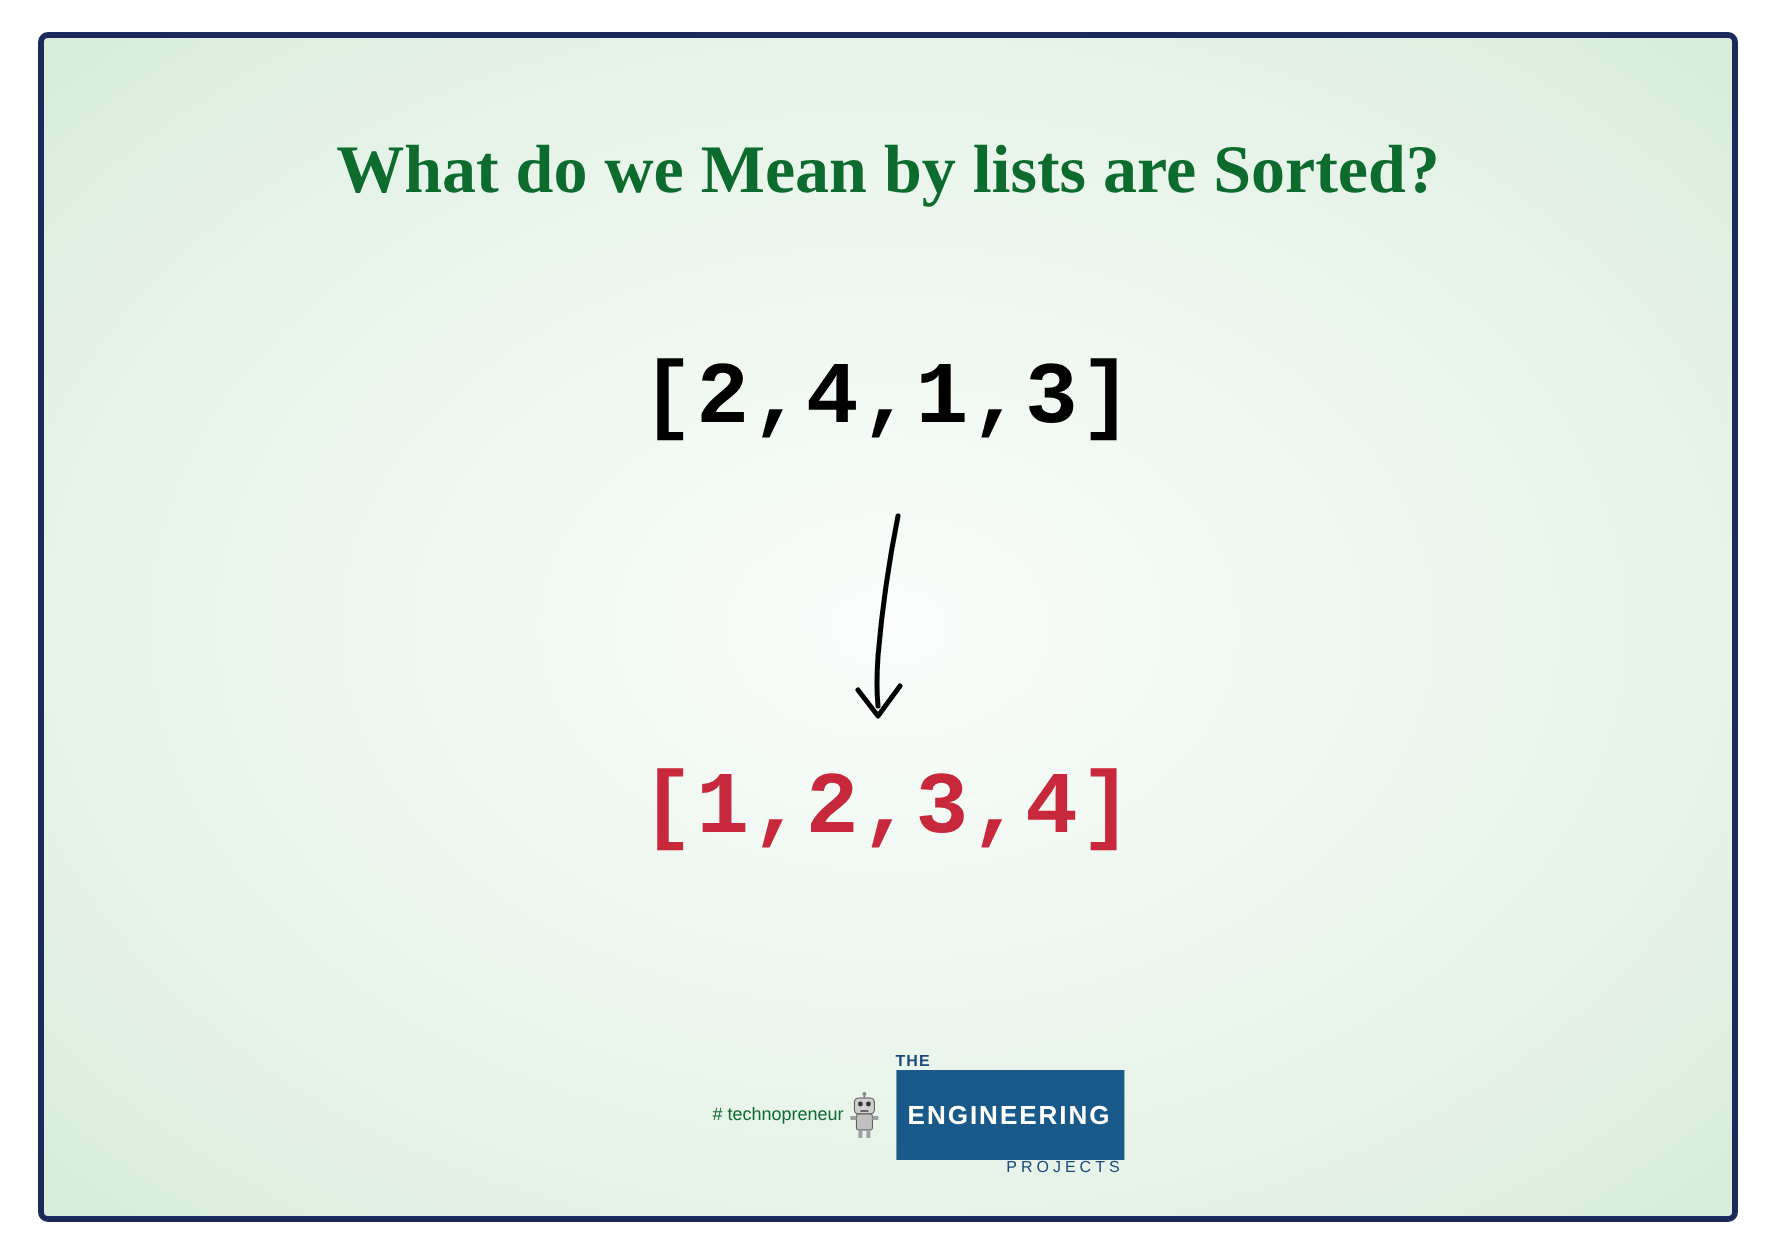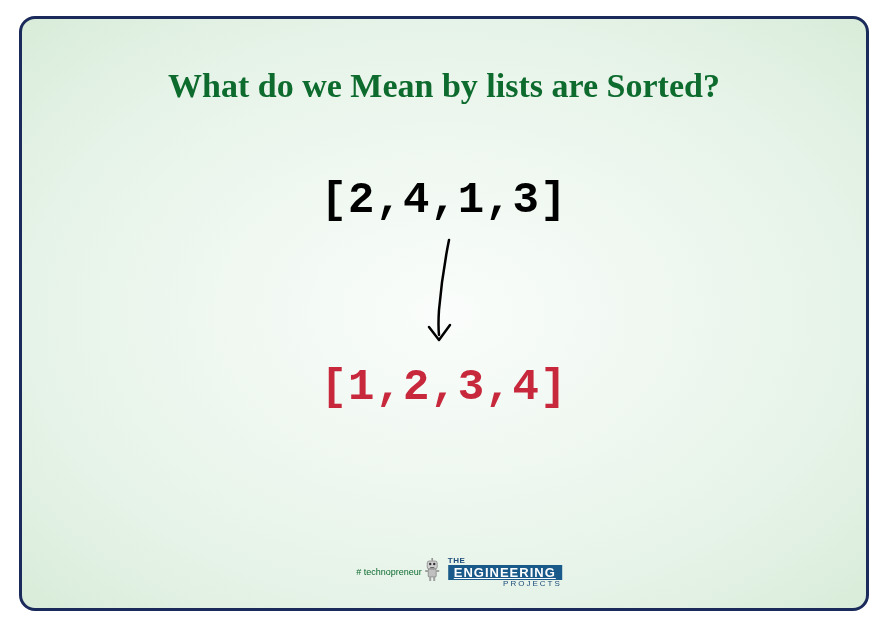--- a/index.html
+++ b/index.html
@@ -14,21 +14,21 @@
       display: flex;
       align-items: center;
       justify-content: center;
       font-family: Georgia, serif;
     }
     .card {
       width: 850px;
       height: 595px;
       background: radial-gradient(ellipse at center, #fafdfb 0%, #e6f3e8 70%, #d8ecd9 100%);
       border: 3px solid #1a2a5a;
-      border-radius: 16px;
+      border-radius: 5px;
       position: relative;
       padding: 40px 50px 20px 50px;
       display: flex;
       flex-direction: column;
       align-items: center;
     }
     .title {
       color: #0d6b2e;
       font-size: 34px;
       font-weight: bold;
@@ -36,21 +36,21 @@
       margin-top: 8px;
       margin-bottom: 70px;
       font-family: Georgia, 'Times New Roman', serif;
     }
     .list-before {
       font-family: 'Courier New', Courier, monospace;
       font-size: 44px;
       font-weight: bold;
       color: #000000;
       letter-spacing: 1px;
-      margin-bottom: 10px;
+      margin-bottom: 28px;
     }
     .arrow-container {
       height: 115px;
       display: flex;
       align-items: center;
       justify-content: center;
     }
     .list-after {
       font-family: 'Courier New', Courier, monospace;
       font-size: 44px;
@@ -70,20 +70,21 @@
     }
     .tagline {
       color: #0d6b2e;
       font-size: 9px;
       font-family: Arial, sans-serif;
       margin-bottom: 2px;
       margin-left: 30px;
     }
     .logo-row {
       display: flex;
+      align-items: center;
       gap: 6px;
     }
     .robot-icon {
       width: 20px;
       height: 26px;
     }
     .logo-text {
       display: flex;
       flex-direction: column;
       line-height: 1;
@@ -93,24 +94,23 @@
       font-size: 8px;
       color: #1a4a7a;
       font-weight: bold;
       letter-spacing: 0.5px;
     }
     .logo-mid {
       font-family: Arial, sans-serif;
       font-size: 13px;
       color: #ffffff;
       background: #1a5a8a;
-      padding: 1px 6px;
+      padding: 16px 6px;
       font-weight: bold;
       letter-spacing: 1px;
-      text-decoration: underline;
     }
     .logo-bot {
       font-family: Arial, sans-serif;
       font-size: 8px;
       color: #1a4a7a;
       font-weight: normal;
       letter-spacing: 2px;
       text-align: right;
     }
   </style>

